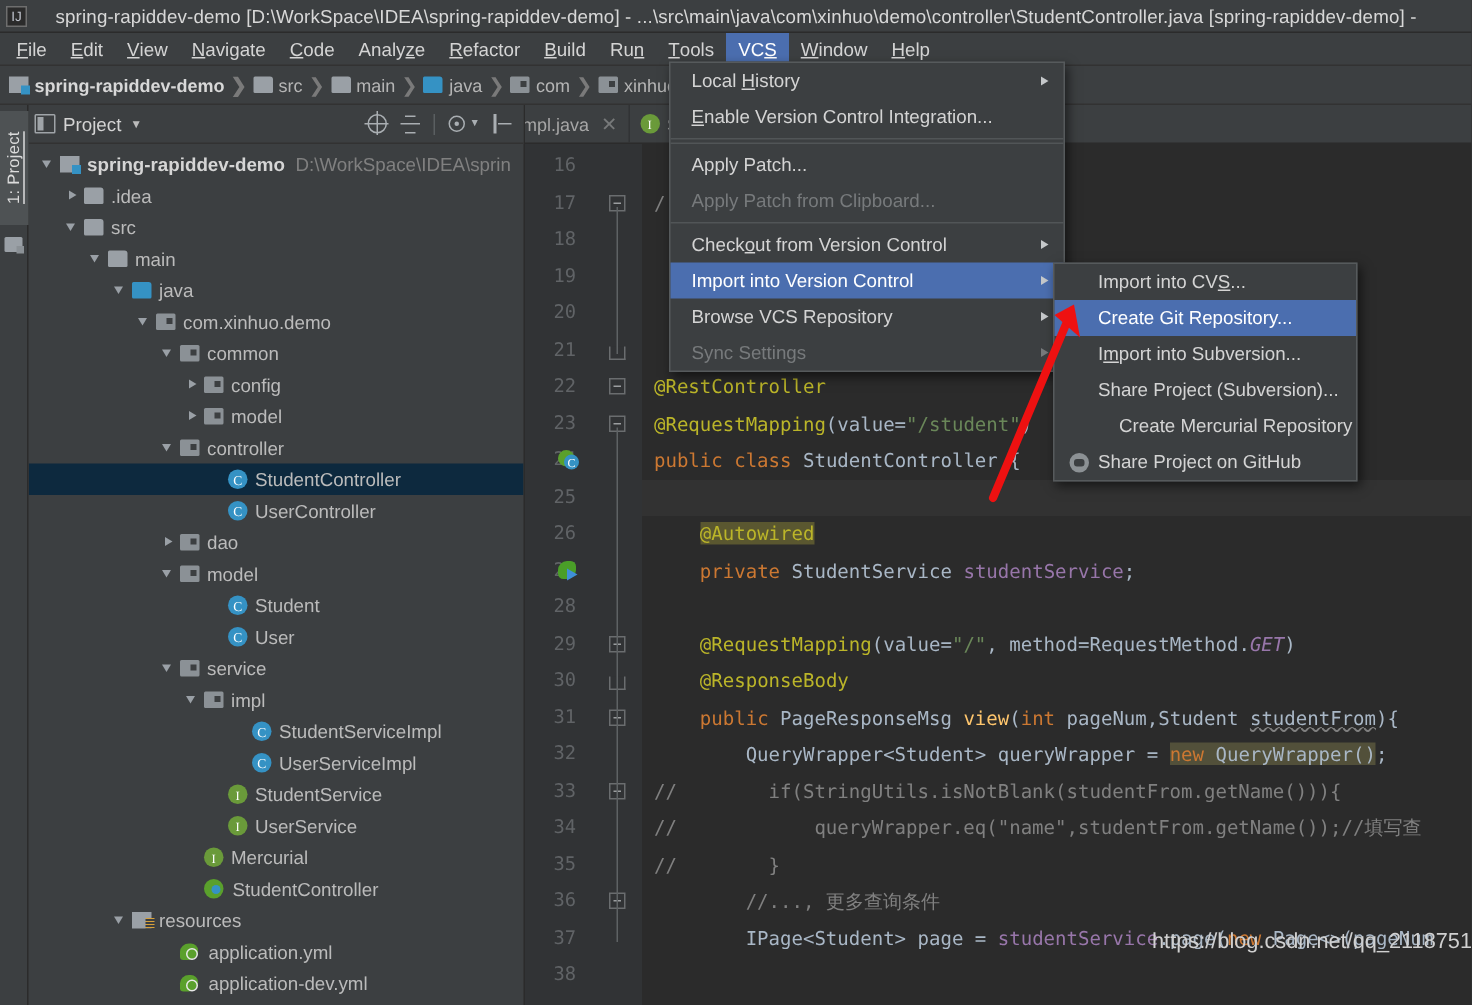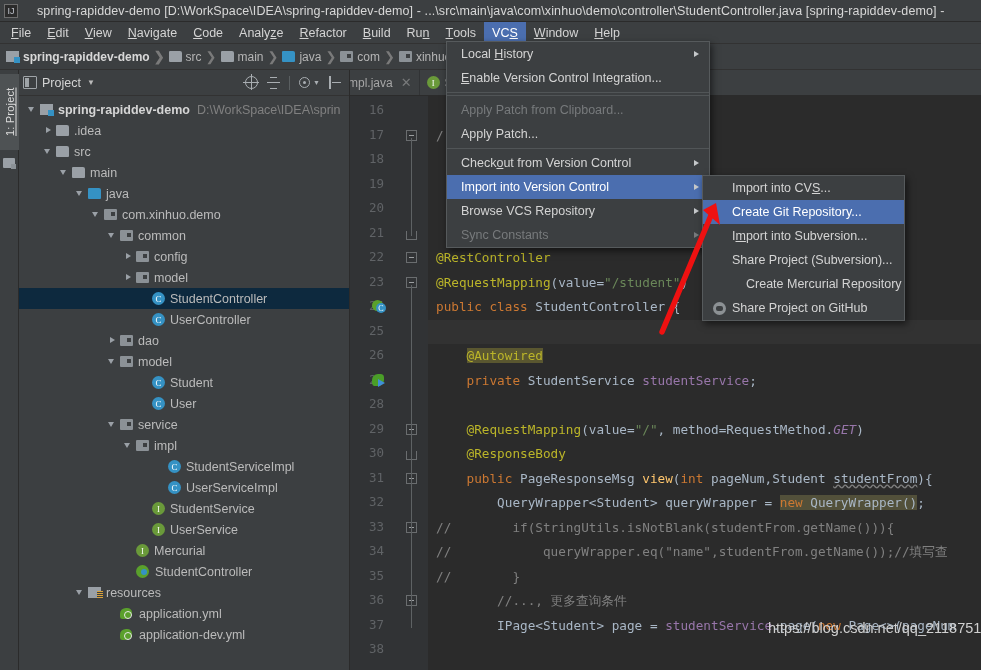--- a/index.html
+++ b/index.html
@@ -291,20 +291,26 @@
           <span style="display:inline-block;width:104px;flex:0 0 auto"></span>
           <span class="arrow r"></span>
           <span class="fi pkg" style="margin-right:5px"></span>
           <span class="tlabel">config</span>
         </div>
         <div class="trow">
           <span style="display:inline-block;width:104px;flex:0 0 auto"></span>
           <span class="arrow r"></span>
           <span class="fi pkg" style="margin-right:5px"></span>
           <span class="tlabel">model</span>
+        </div>
+        <div class="trow">
+          <span style="display:inline-block;width:88px;flex:0 0 auto"></span>
+          <span class="arrow d"></span>
+          <span class="fi pkg" style="margin-right:5px"></span>
+          <span class="tlabel">controller</span>
         </div>
         <div class="trow sel">
           <span style="display:inline-block;width:120px;flex:0 0 auto"></span>
           <span class="arrow"></span>
           <span class="cls">C</span>
           <span class="tlabel">StudentController</span>
         </div>
         <div class="trow">
           <span style="display:inline-block;width:120px;flex:0 0 auto"></span>
           <span class="arrow"></span>
@@ -473,41 +479,41 @@
 <div class="menu" id="vcsmenu" style="left:446px; top:41px; width:264px;">
     <div class="mrow">
       <span>Local <u>H</u>istory</span>
       <span class="sub"></span>
     </div>
     <div class="mrow">
       <span><u>E</u>nable Version Control Integration...</span>
     </div>
     <div class="sepr"></div>
     <div class="sepr"></div>
+    <div class="mrow">
+      <span>Apply Patch...</span>
+    </div>
     <div class="mrow dis">
       <span>Apply Patch from Clipboard...</span>
-    </div>
-    <div class="mrow">
-      <span>Apply Patch...</span>
     </div>
     <div class="sepr"></div>
     <div class="mrow">
       <span>Check<u>o</u>ut from Version Control</span>
       <span class="sub"></span>
     </div>
     <div class="mrow sel">
       <span>Import into Version Control</span>
       <span class="sub"></span>
     </div>
     <div class="mrow">
       <span>Browse VCS Repository</span>
       <span class="sub"></span>
     </div>
     <div class="mrow dis">
-      <span>Sync Constants</span>
+      <span>Sync Settings</span>
       <span class="sub"></span>
     </div>
   </div>
 
 <div class="menu" id="vcssub" style="left:702px; top:175px; width:203px;">
     <div class="mrow" style="padding-left: 10px;">
       <span style="display:inline-block;width:19px;flex:0 0 auto"></span>
       <span>Import into CV<u>S</u>...</span>
     </div>
     <div class="mrow sel" style="padding-left: 10px;">

